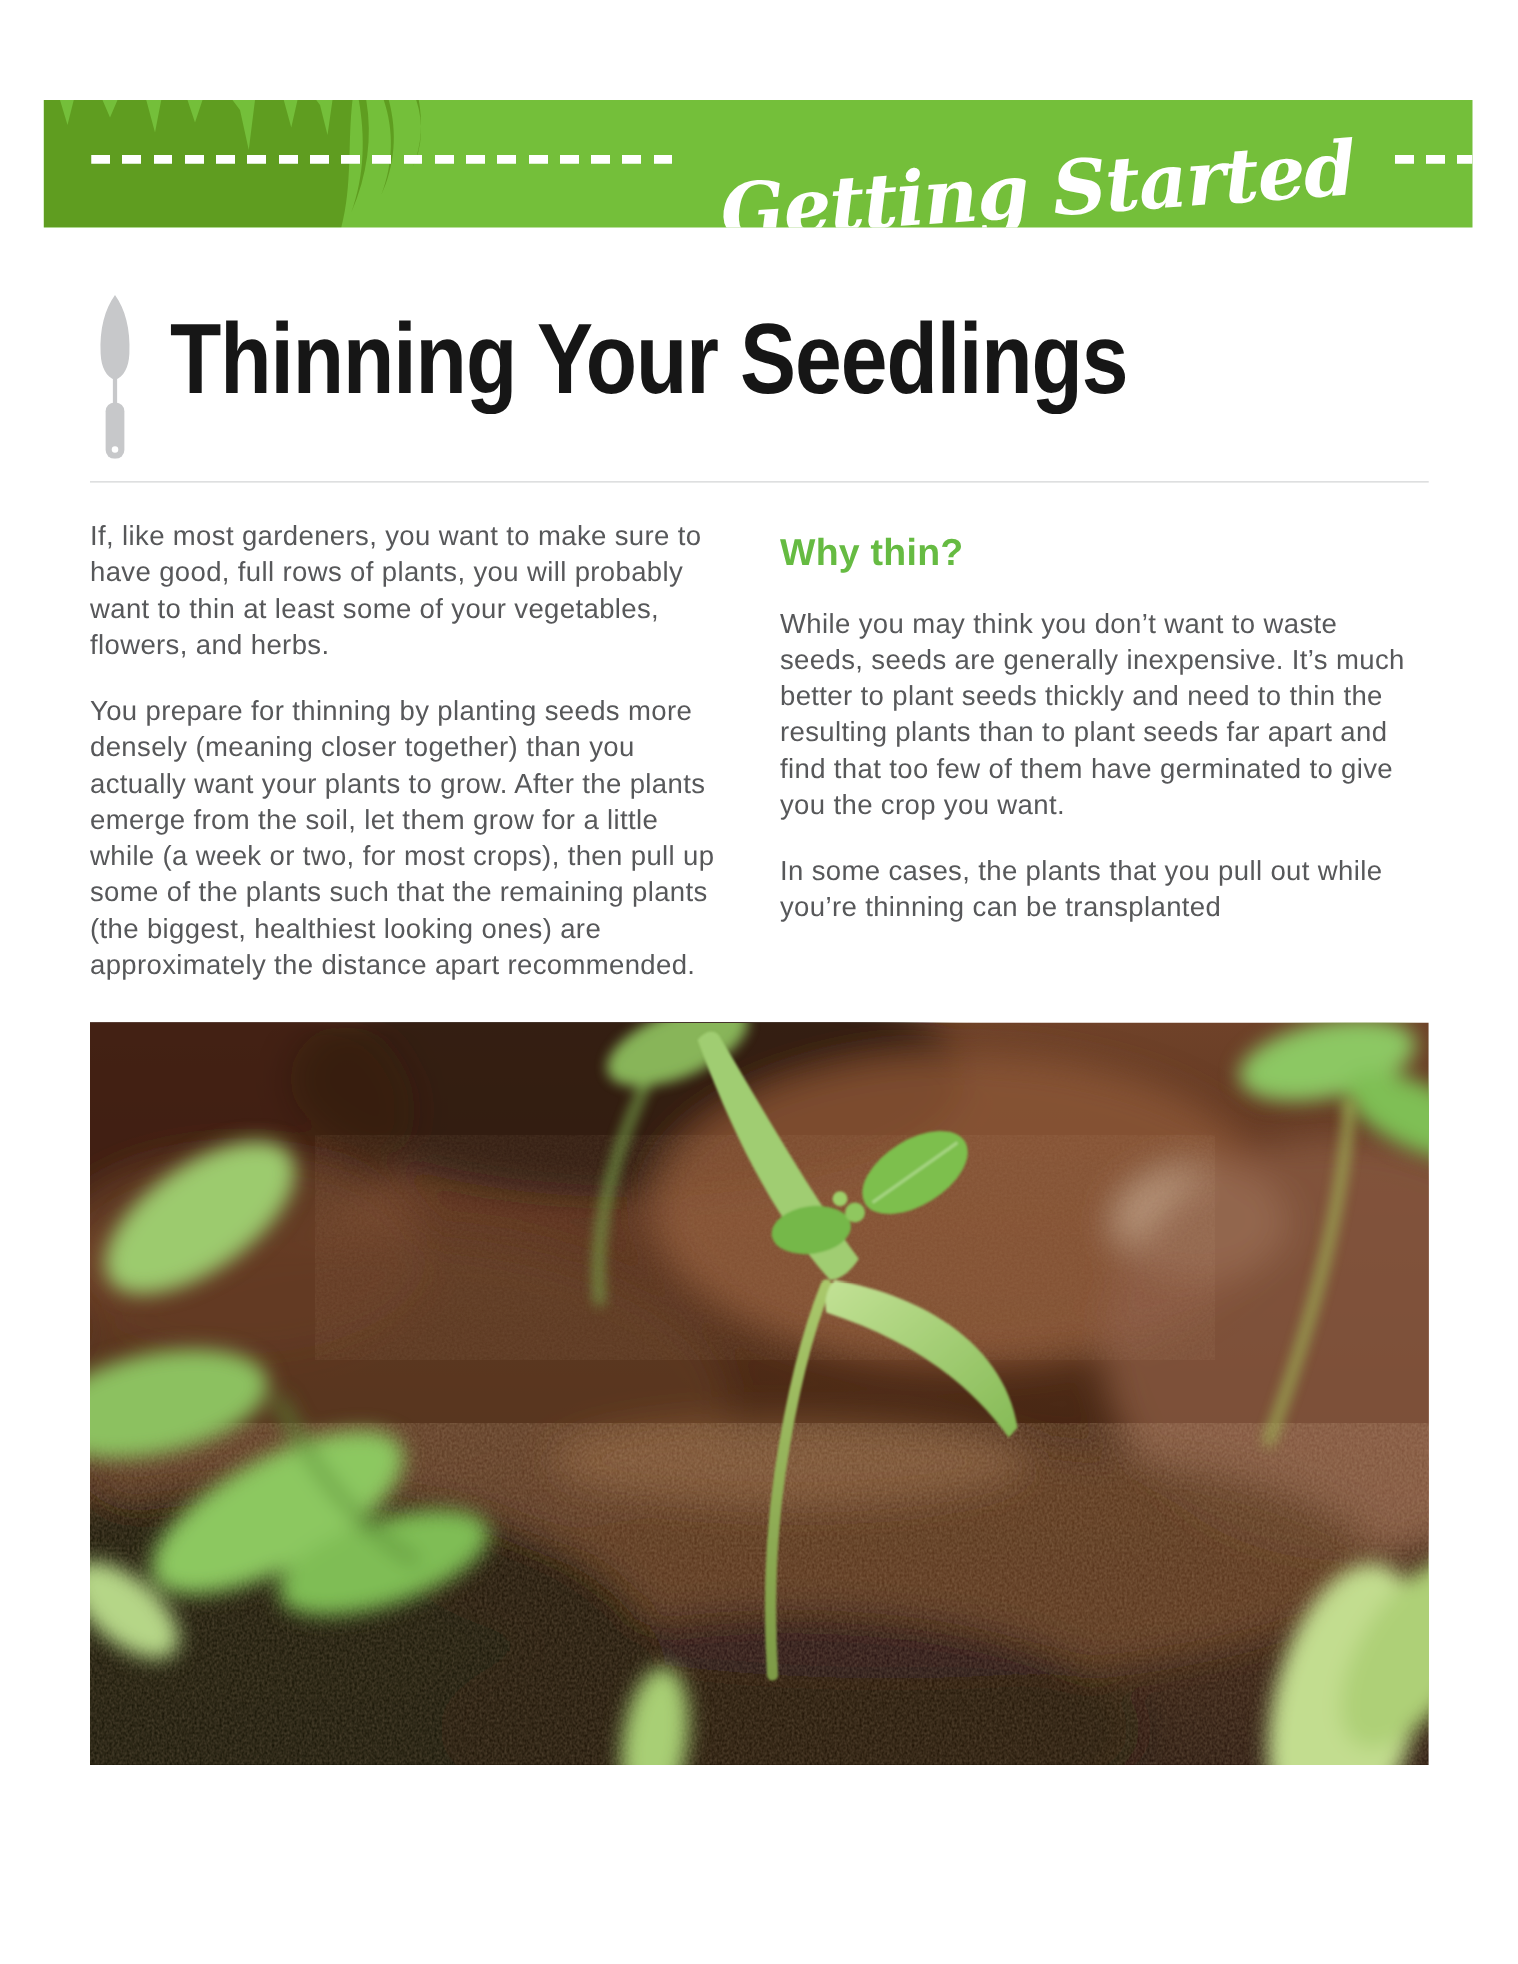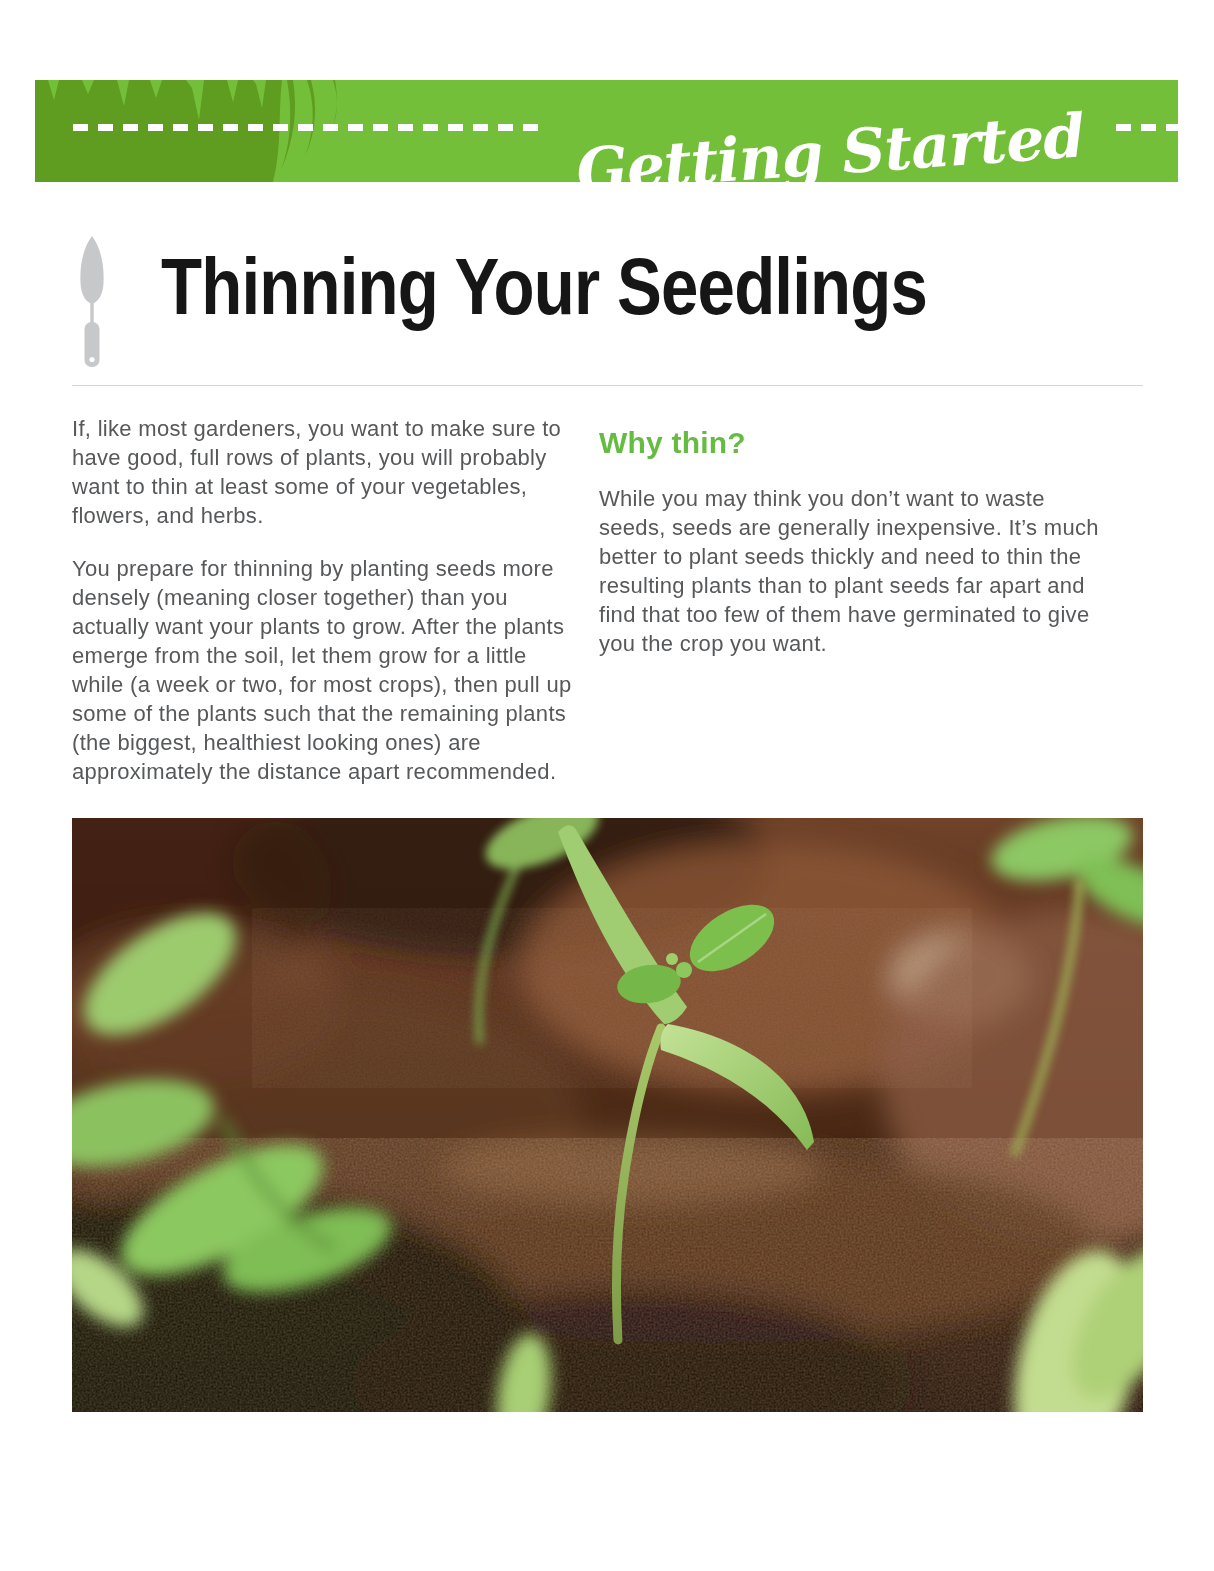--- a/index.html
+++ b/index.html
@@ -22,29 +22,29 @@
     background-image:repeating-linear-gradient(90deg,#fff 0,#fff 15px,rgba(0,0,0,0) 15px,rgba(0,0,0,0) 25px);
   }
   .dash-left{flex:1;}
   .dash-right{width:62px;flex:none;}
   .script{
     flex:none;color:#fff;
     font-family:"DejaVu Serif", serif;font-style:italic;font-weight:bold;
     font-size:60px;line-height:70px;letter-spacing:-1px;
     transform:rotate(-4deg);position:relative;top:26px;padding:0 6px;
   }
-  .title-row{margin:53px 72px 0 72px;display:flex;gap:49px;align-items:flex-start;}
+  .title-row{margin:53px 72px 0 72px;display:flex;gap:24px;align-items:flex-start;}
   .trowel{flex:none;width:40px;height:132px;}
   h1.title{
     margin:12px 0 0 0;color:var(--title_black,#161616);
     font-size:80px;line-height:1;font-weight:bold;letter-spacing:-1px;
     transform:scaleX(.84);transform-origin:left top;white-space:nowrap;
   }
   .rule{margin:18px 71px 0 72px;border:none;border-top:1px solid var(--rule_gray,#d4d5d6);height:0;}
-  .columns{margin:28px 72px 0 72px;display:flex;gap:27px;color:var(--body_gray,#57585a);}
+  .columns{margin:28px 72px 0 72px;display:flex;gap:52px;color:var(--body_gray,#57585a);}
   .col-left{width:500px;flex:none;}
   .col-right{width:511px;flex:none;}
   .columns p{
     margin:0 0 24px 0;font-size:22px;line-height:29px;letter-spacing:.3px;
   }
   .columns h2{
     margin:30px 0 24px 0;color:var(--heading_green,#66bb42);
     font-size:30px;line-height:34px;font-weight:bold;letter-spacing:.2px;
   }
   .columns h2.first{margin-top:12px;}
@@ -87,20 +87,21 @@
 <hr class="rule">
 
 <div class="columns">
   <div class="col-left">
     <p>If, like most gardeners, you want to make sure to have good, full rows of plants, you will probably want to thin at least some of your vegetables, flowers, and herbs.</p>
     <p>You prepare for thinning by planting seeds more densely (meaning closer together) than you actually want your plants to grow. After the plants emerge from the soil, let them grow for a little while (a week or two, for most crops), then pull up some of the plants such that the remaining plants (the biggest, healthiest looking ones) are approximately the distance apart recommended.</p>
   </div>
   <div class="col-right">
     <h2 class="first">Why thin?</h2>
     <p>While you may think you don’t want to waste seeds, seeds are generally inexpensive. It’s much better to plant seeds thickly and need to thin the resulting plants than to plant seeds far apart and find that too few of them have germinated to give you the crop you want.</p>
+    <p>In some cases, the plants that you pull out while you’re thinning can be transplanted</p>
   </div>
 </div>
 
 <svg class="photo" viewBox="0 0 1071 594" preserveAspectRatio="none">
   <defs>
     <linearGradient id="soil" x1="0" y1="0" x2="0" y2="1">
       <stop offset="0" stop-color="#6f4229"></stop>
       <stop offset=".25" stop-color="#5e3520"></stop>
       <stop offset=".5" stop-color="#4c2a16"></stop>
       <stop offset=".72" stop-color="#381d0e"></stop>

